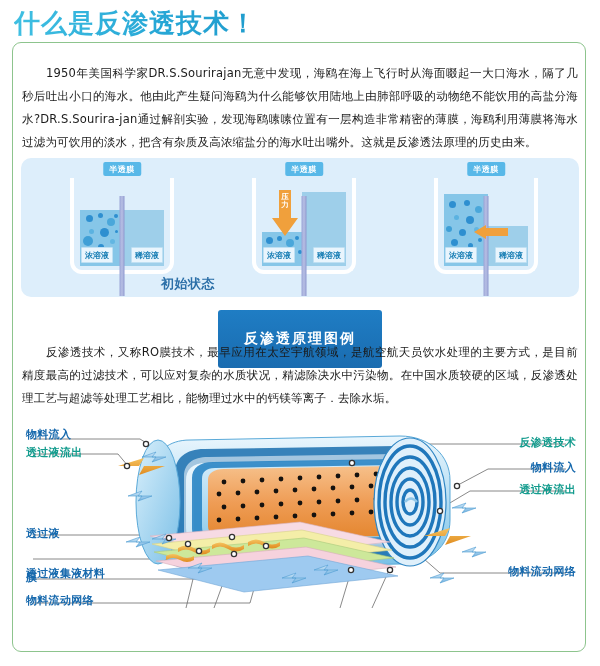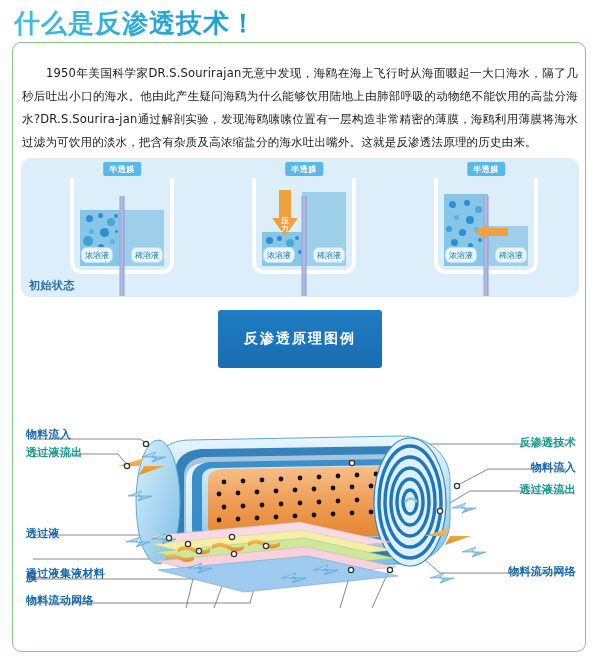--- a/index.html
+++ b/index.html
@@ -78,42 +78,42 @@
     background:linear-gradient(90deg,#9aa4d6,#b7bfe4,#8f99cf);
     z-index:4;
   }
   .liquid{position:absolute;bottom:4px;z-index:2;}
   .liq-left{left:6px;width:44px;background:#86c6e8;}
   .liq-right{right:6px;width:44px;background:#9ecfea;}
 
   .liq-label{
     position:absolute;bottom:7px;z-index:6;
     background:#e9f5fd;color:#1a7fb5;
-    font-size:8px;font-weight:normal;
-    padding:1.5px 3px;border-radius:6px;white-space:nowrap;
+    font-size:8px;font-weight:bold;
+    padding:1.5px 3px;border-radius:1px;white-space:nowrap;
     border:1px solid #bfe0f3;
   }
   .lbl-left{left:7px;}
   .lbl-right{right:7px;}
 
   .state-caption{
     position:absolute;left:0;right:0;bottom:4px;
-    text-align:left;font-size:11px;font-weight:bold;color:#2b6fa8;
+    text-align:right;font-size:13px;font-weight:bold;color:#2b6fa8;
     letter-spacing:.5px;
   }
 
   
   .dot{position:absolute;border-radius:50%;background:#2e8fd0;z-index:3;}
 
   
   .press-arrow{position:absolute;z-index:7;}
   .press-txt{
     position:absolute;color:#fff;font-size:7.5px;font-weight:bold;
     left:50%;top:3px;transform:translateX(-50%);
-    line-height:8px;text-align:center;margin-top:24px;
+    line-height:8px;text-align:center;
   }
 
   
   .banner{
     position:absolute;left:50%;top:310px;transform:translateX(-50%);
     background:linear-gradient(180deg,#1f7dc4 0%,#1a6cb0 100%);
     color:#fff;font-size:14px;font-weight:bold;letter-spacing:2px;
     padding:20px 26px;border-radius:3px;white-space:nowrap;
   }
 
@@ -227,20 +227,21 @@
           </svg>
         </div>
         <div class="liq-label lbl-left">浓溶液</div>
         <div class="liq-label lbl-right">稀溶液</div>
       </div>
     </div>
   </div>
 
   <div class="banner">反渗透原理图例</div>
 
+  <div class="para para2">反渗透技术，又称RO膜技术，最早应用在太空宇航领域，是航空航天员饮水处理的主要方式，是目前精度最高的过滤技术，可以应对复杂的水质状况，精滤除决水中污染物。在中国水质较硬的区域，反渗透处理工艺与超滤等处理工艺相比，能物理过水中的钙镁等离子．去除水垢。</div>
 
   <div class="ro">
     <svg width="600" height="200" viewBox="0 0 600 200">
       <defs>
         <linearGradient id="shellG" x1="0" y1="0" x2="0" y2="1">
           <stop offset="0" stop-color="#eaf6fd"></stop>
           <stop offset="0.45" stop-color="#b7dff4"></stop>
           <stop offset="1" stop-color="#77bfe6"></stop>
         </linearGradient>
         <linearGradient id="coreG" x1="0" y1="0" x2="0" y2="1">

